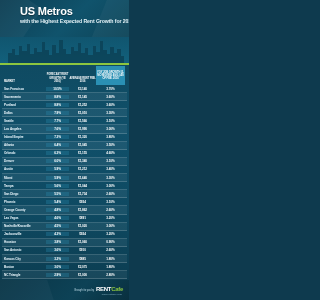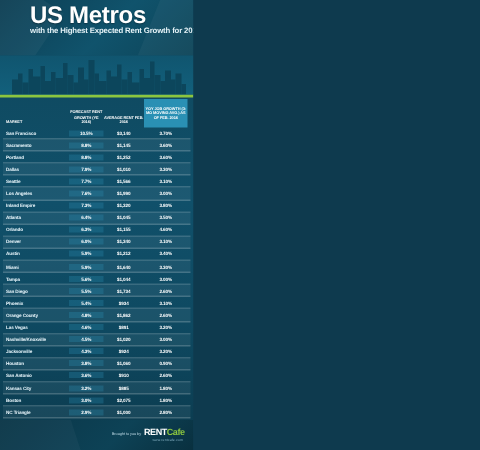--- a/index.html
+++ b/index.html
@@ -45,21 +45,21 @@
     width: 60px;
     height: 70px;
     background: rgba(255,255,255,0.04);
     transform: rotate(22deg);
   }
   .title {
     position: absolute;
     left: 20px;
     top: 5px;
     color: #ffffff;
-    font-size: 16px;
+    font-size: 11px;
     font-weight: bold;
     letter-spacing: -0.2px;
     line-height: 12px;
     text-shadow: 0 1px 1px rgba(0,0,0,0.35);
   }
   .subtitle {
     position: absolute;
     left: 20px;
     top: 18px;
     color: #e4f2f7;

